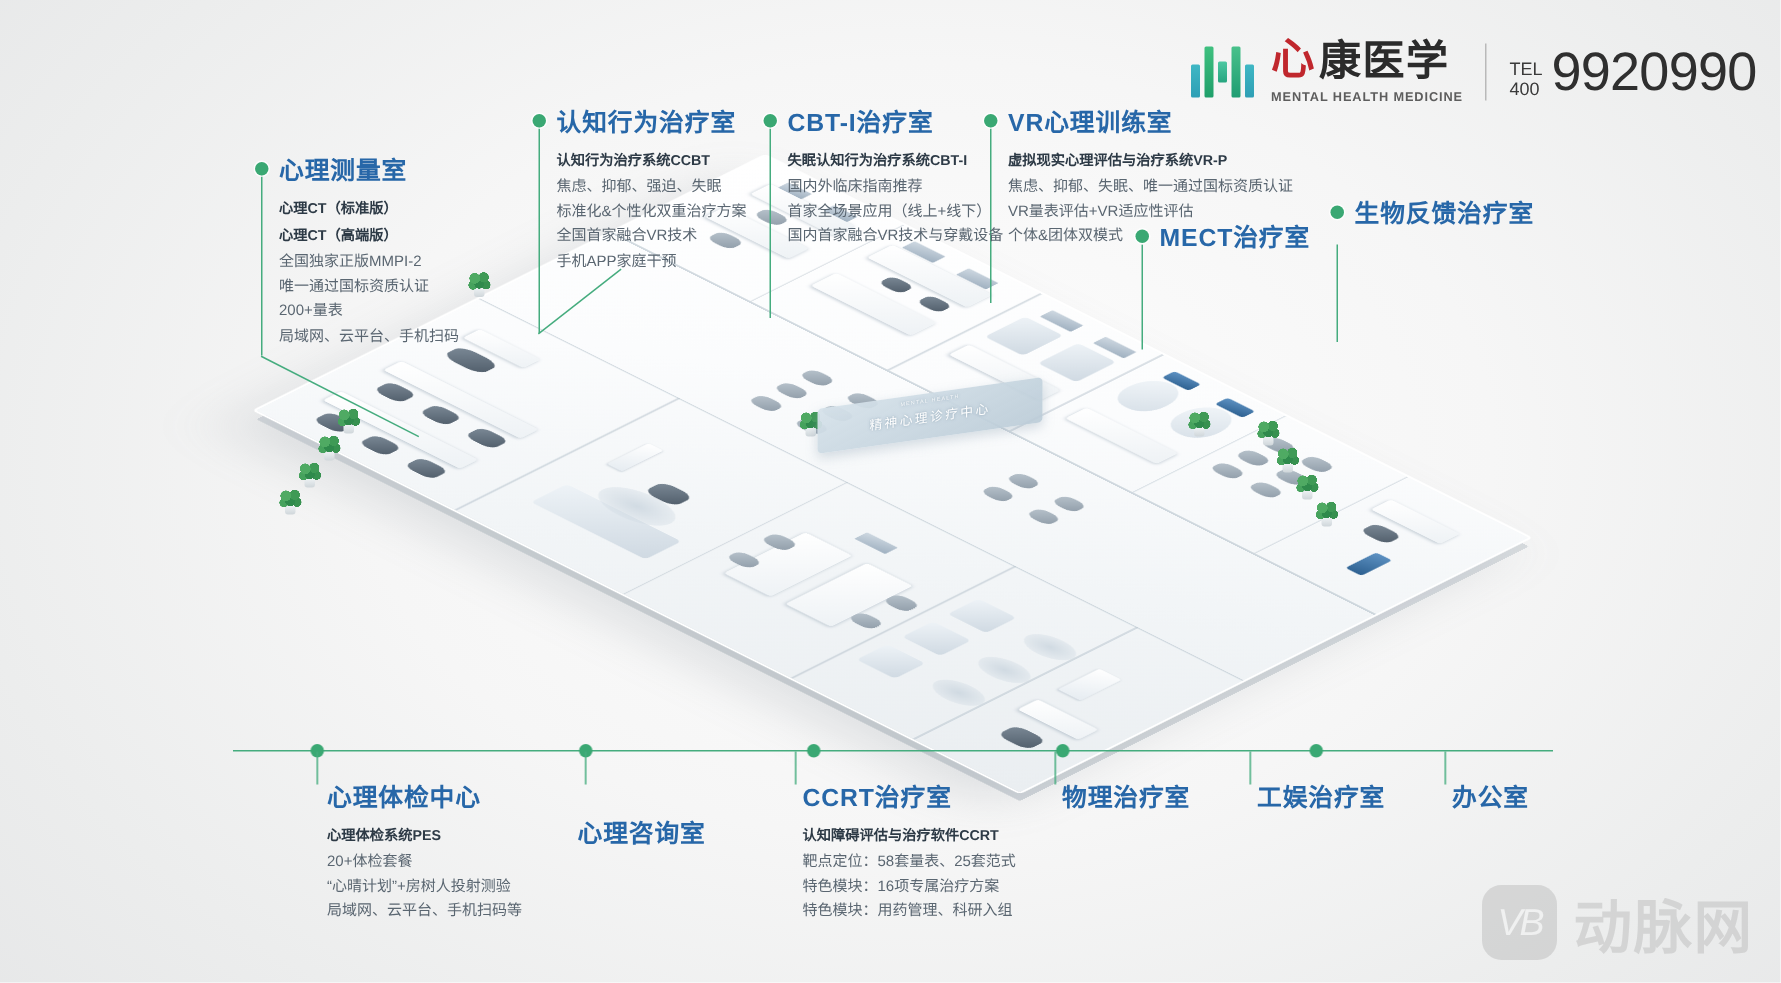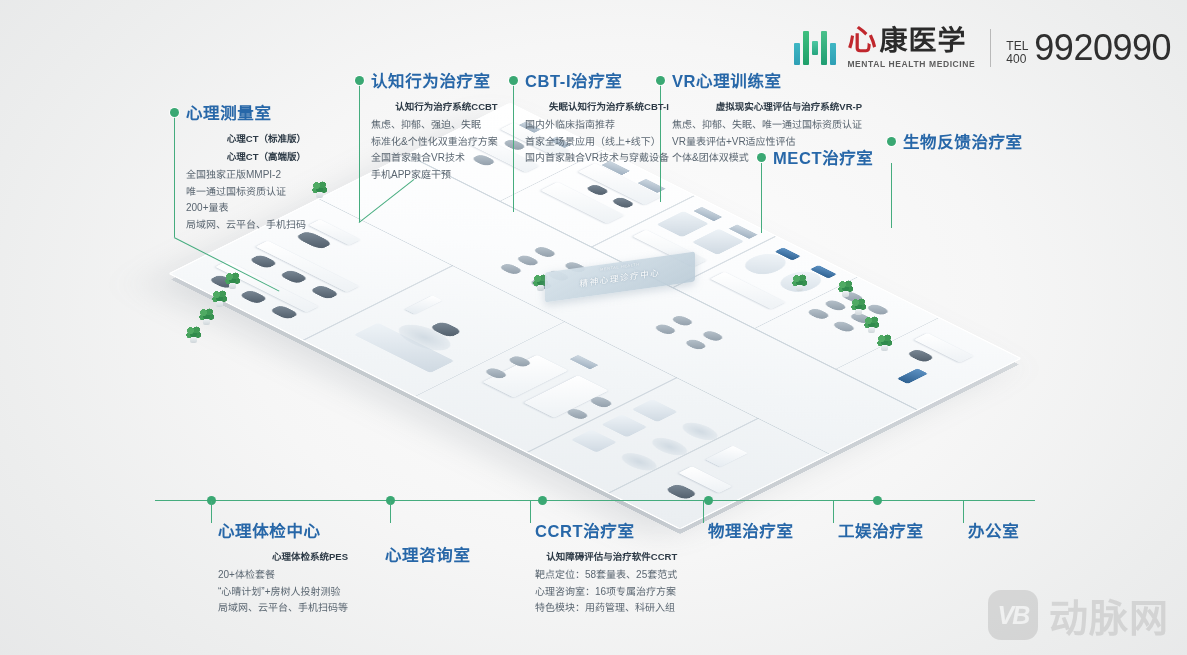--- a/index.html
+++ b/index.html
@@ -83,37 +83,37 @@
     display:flex;align-items:center;justify-content:center;
   }
   .center-sign span{font-size:8.5px;color:#ffffff;letter-spacing:1.6px;text-shadow:0 0 2px rgba(120,145,165,.8);}
   .center-sign .tiny{position:absolute;top:3px;font-size:3.6px;letter-spacing:.8px;color:rgba(255,255,255,.85);}
 
   
   .callout{position:absolute;}
   .co-head{display:flex;align-items:center;gap:7px;}
   .dot{width:9px;height:9px;border-radius:50%;background:#3aa873;flex:none;box-shadow:0 0 0 1px rgba(255,255,255,.8);}
   .co-title{font-size:16.5px;font-weight:bold;color:#2767a8;letter-spacing:.6px;white-space:nowrap;}
-  .co-sub{font-size:9.5px;font-weight:bold;color:#2d3a46;margin:7px 0 4px 0;white-space:nowrap;text-align:right;}
+  .co-sub{font-size:9.5px;font-weight:bold;color:#2d3a46;margin:7px 0 4px 0;white-space:nowrap;}
   .co-line{font-size:10px;color:#5a6671;line-height:1.65;white-space:nowrap;}
   .leader-diag{position:absolute;height:1.3px;background:#45ac7e;transform-origin:0 50%;}
   .body-indent{padding-left:16px;}
 
   
   .rail{position:absolute;left:155px;top:500px;width:880px;height:1.3px;background:#45ac7e;}
   .rail-dot{position:absolute;width:9px;height:9px;border-radius:50%;background:#3aa873;top:-4px;}
   .rail-drop{position:absolute;width:1.3px;background:#45ac7e;}
 
   
   .top-drop{position:absolute;width:1.3px;background:#45ac7e;}
 
   
   .wm{position:absolute;right:18px;bottom:12px;display:flex;align-items:center;gap:11px;opacity:.42;}
   .wm-logo{width:50px;height:50px;border-radius:13px;background:#b4b4b4;display:flex;align-items:center;justify-content:center;}
-  .wm-logo span{color:#f2f2f2;font-size:25px;font-weight:bold;font-style:italic;letter-spacing:-2px;}
+  .wm-logo span{color:#f2f2f2;font-size:25px;font-weight:normal;font-style:italic;letter-spacing:-2px;}
   .wm-text{font-size:39px;font-weight:bold;color:#b4b4b4;letter-spacing:1px;}
 </style>
 </head>
 <body>
 
 <div id="stage">
 
   <div class="brand">
     <div class="brand-bars">
       <i class="bb1"></i>
@@ -362,21 +362,21 @@
   </div>
 
   <div class="callout" style="left:385px;top:542px">
     <div class="co-title">心理咨询室</div>
   </div>
 
   <div class="callout" style="left:535px;top:518px">
     <div class="co-title">CCRT治疗室</div>
     <div class="co-sub">认知障碍评估与治疗软件CCRT</div>
     <div class="co-line">靶点定位：58套量表、25套范式</div>
-    <div class="co-line">心理咨询室：16项专属治疗方案</div>
+    <div class="co-line">特色模块：16项专属治疗方案</div>
     <div class="co-line">特色模块：用药管理、科研入组</div>
   </div>
 
   <div class="callout" style="left:708px;top:518px">
     <div class="co-title">物理治疗室</div>
   </div>
 
   <div class="callout" style="left:838px;top:518px">
     <div class="co-title">工娱治疗室</div>
   </div>

